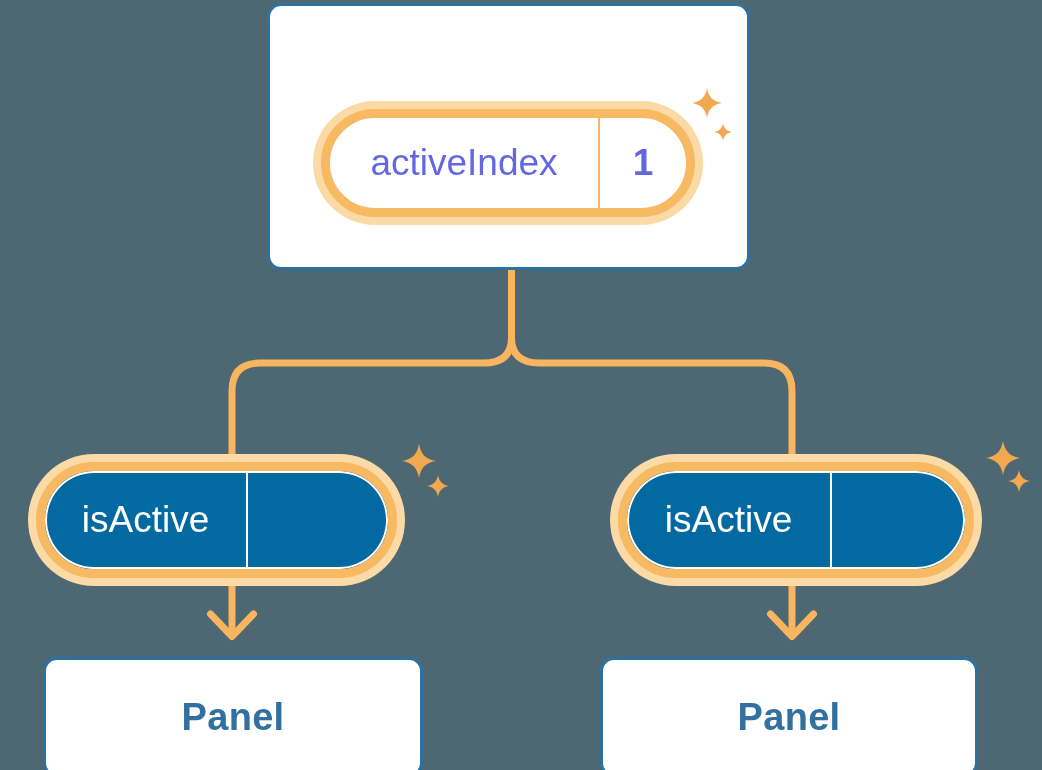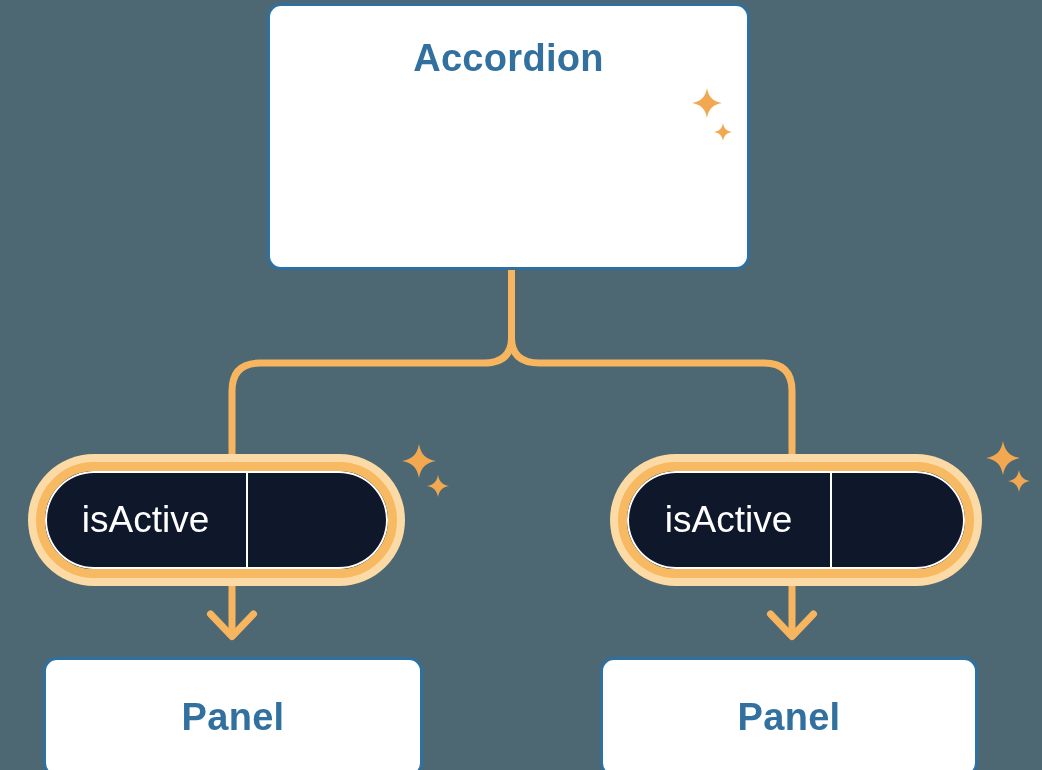--- a/index.html
+++ b/index.html
@@ -78,21 +78,21 @@
     width: 374px; height: 108px;
     background: #ffffff;
   }
   #state-pill .cell { color: #6468e0; }
   #state-pill .label { flex: 0 0 268px; }
   #state-pill .divider { width: 2px; background: #f7b961; }
   #state-pill .value { flex: 1; }
 
   
   .prop-pill {
-    background: #0f172a;
+    background: #0369a1;
     box-shadow: 0 0 0 8px #fcdaa5, inset 0 0 0 2px #ffffff;
   }
   .prop-pill .cell { color: #ffffff; }
   .prop-pill .divider { width: 2px; background: #ffffff; }
   .prop-pill .value { flex: 1; }
   #prop-pill-left  { left: 36px;  top: 462px; width: 361px; height: 116px; }
   #prop-pill-left .label { flex: 0 0 201px; }
   #prop-pill-right { left: 618px; top: 462px; width: 356px; height: 116px; }
   #prop-pill-right .label { flex: 0 0 203px; }
 
@@ -107,22 +107,26 @@
 <div id="stage">
 
   <svg id="connectors" viewBox="0 0 1042 770" xmlns="http://www.w3.org/2000/svg">
     <path d="M511.5 271 L511.5 338 Q511.5 363 483.5 363 L260 363 Q232 363 232 391 L232 629"></path>
     <path d="M210.5 614 L232 636.5 L253.5 614"></path>
     <path d="M511.5 271 L511.5 338 Q511.5 363 539.5 363 L764 363 Q792 363 792 391 L792 629"></path>
     <path d="M770.5 614 L792 636.5 L813.5 614"></path>
   </svg>
 
   <div id="accordion-card" class="card">
-    <div class="card-title">Accordion</div>
 
+    <div id="state-pill" class="pill">
+      <div class="cell label">activeIndex</div>
+      <div class="divider"></div>
+      <div class="cell value">1</div>
+    </div>
   </div>
 
   <div class="sparkle" style="left:692px; top:88px; width:30px; height:30px;">
     <svg viewBox="0 0 32 32" preserveAspectRatio="none">
         <path d="M16 0C17.7 9.6 22.4 14.3 32 16C22.4 17.7 17.7 22.4 16 32C14.3 22.4 9.6 17.7 0 16C9.6 14.3 14.3 9.6 16 0Z"></path>
       </svg>
   </div>
   <div class="sparkle" style="left:714px; top:123px; width:18px; height:18px;">
     <svg viewBox="0 0 32 32" preserveAspectRatio="none">
         <path d="M16 0C17.7 9.6 22.4 14.3 32 16C22.4 17.7 17.7 22.4 16 32C14.3 22.4 9.6 17.7 0 16C9.6 14.3 14.3 9.6 16 0Z"></path>

